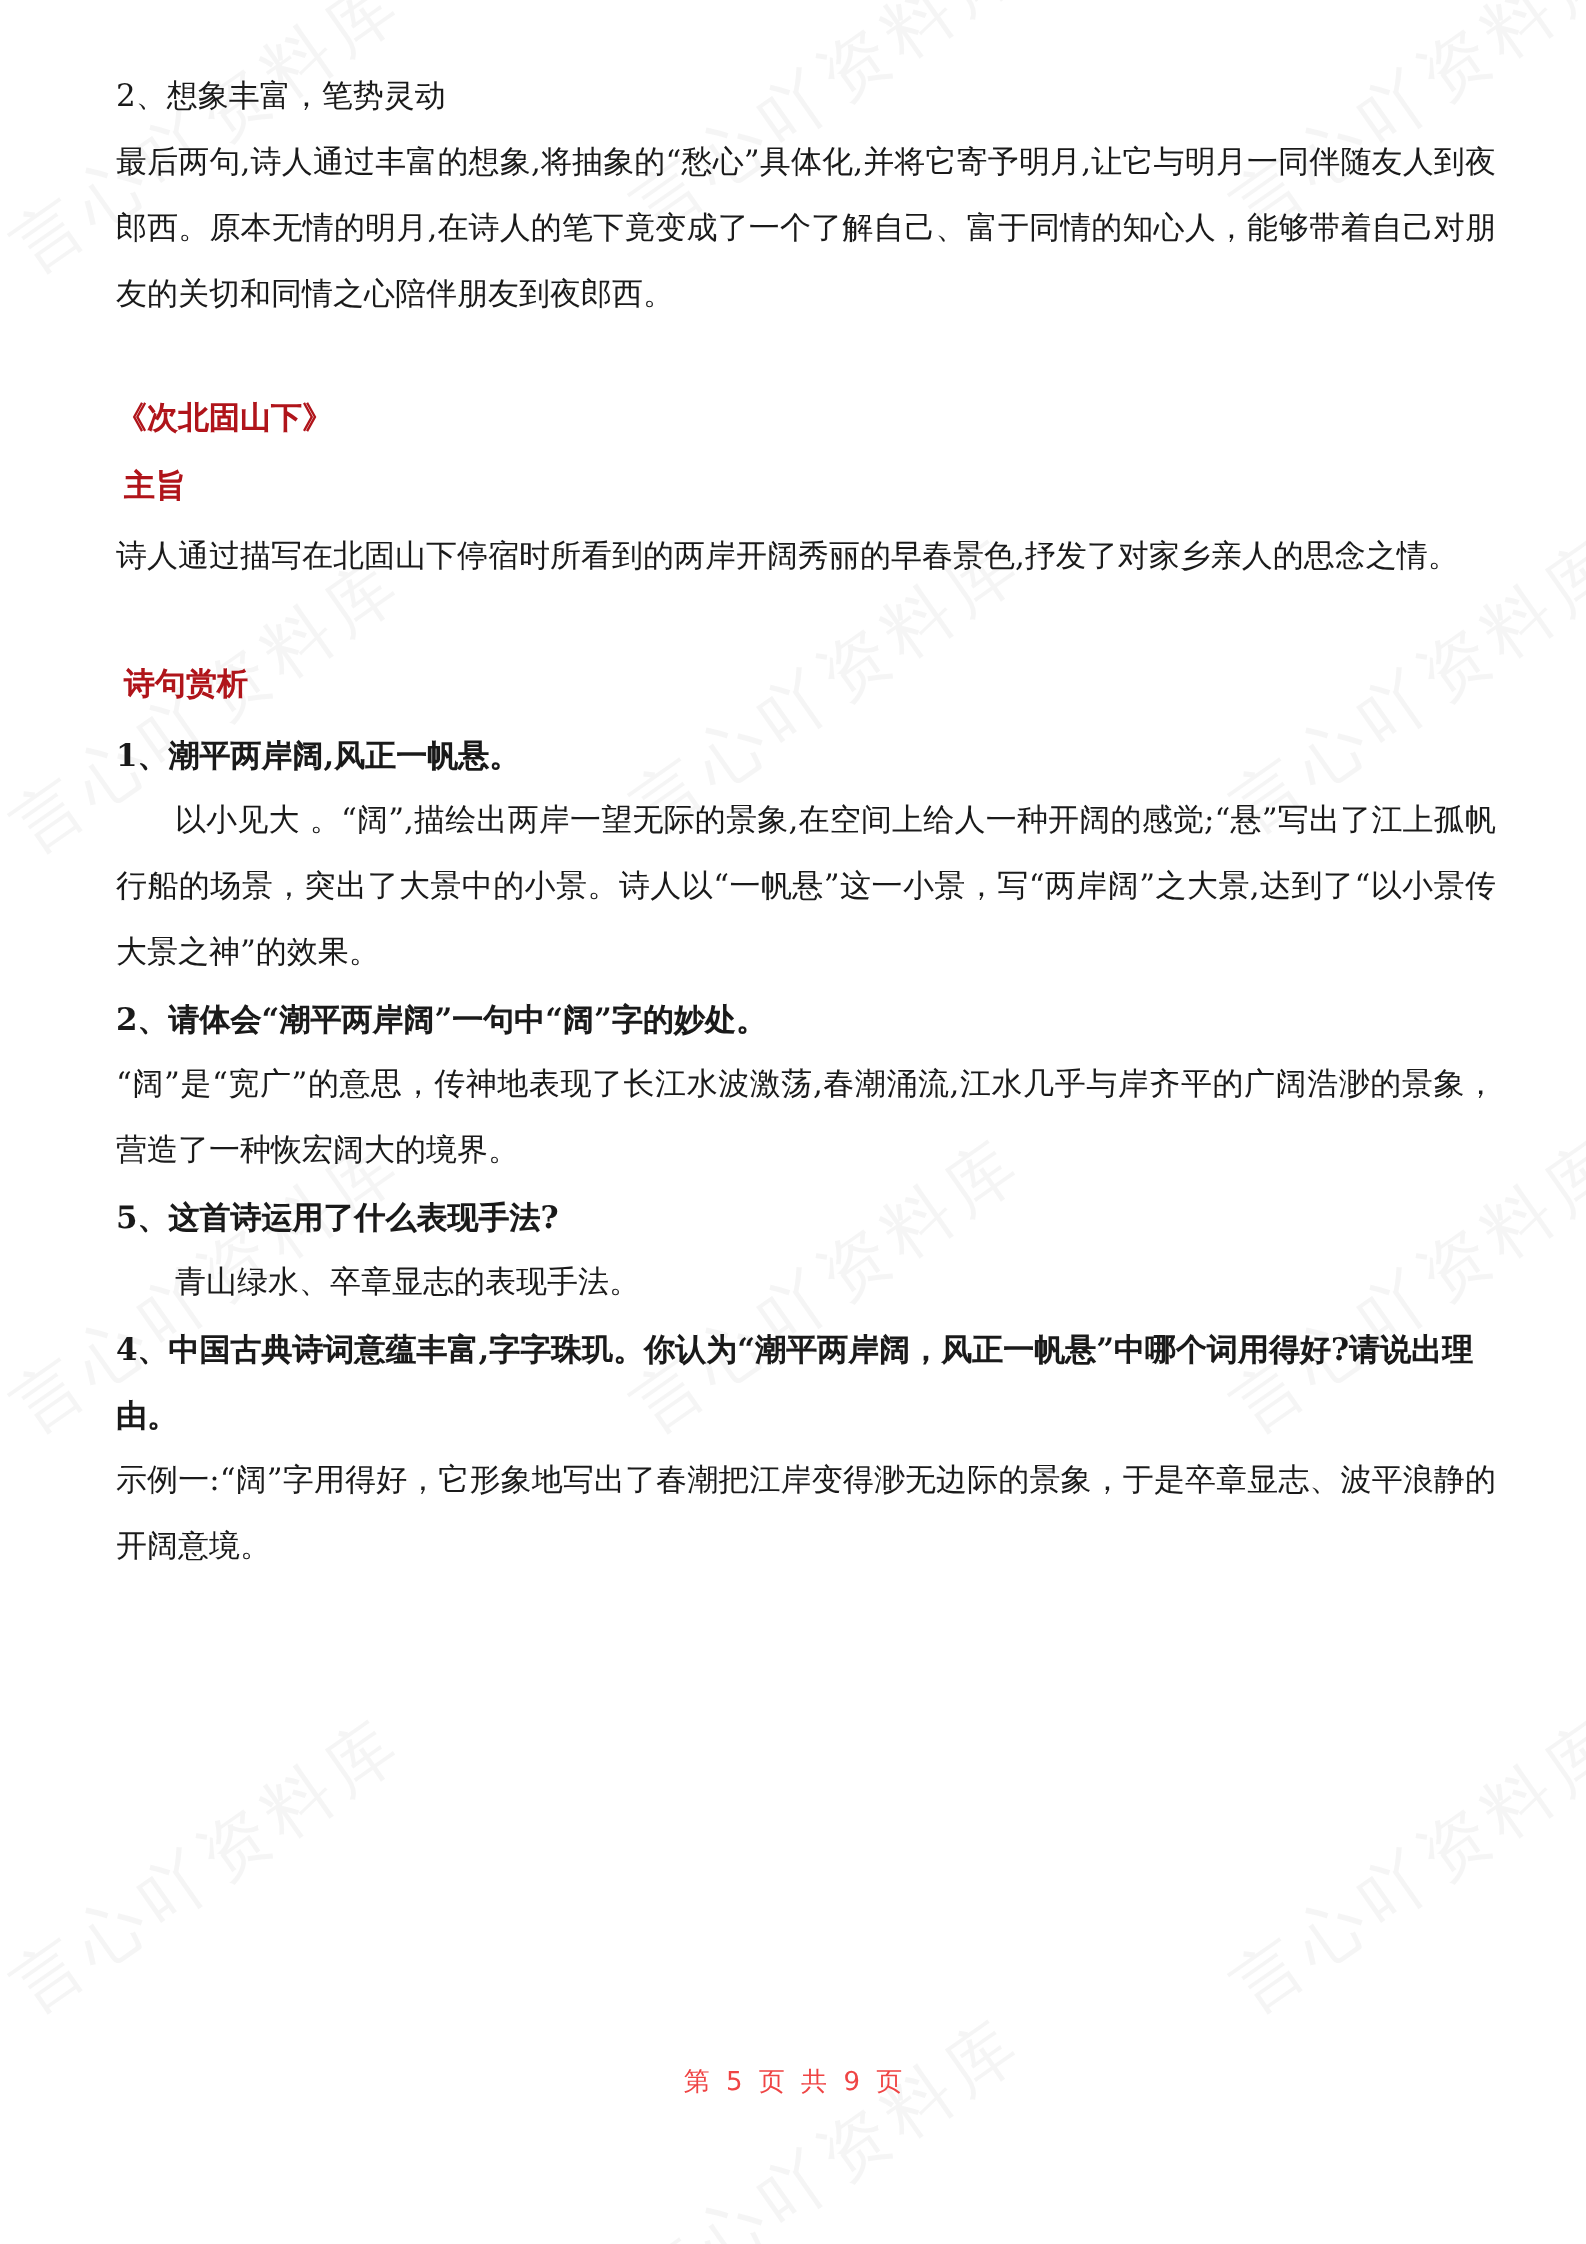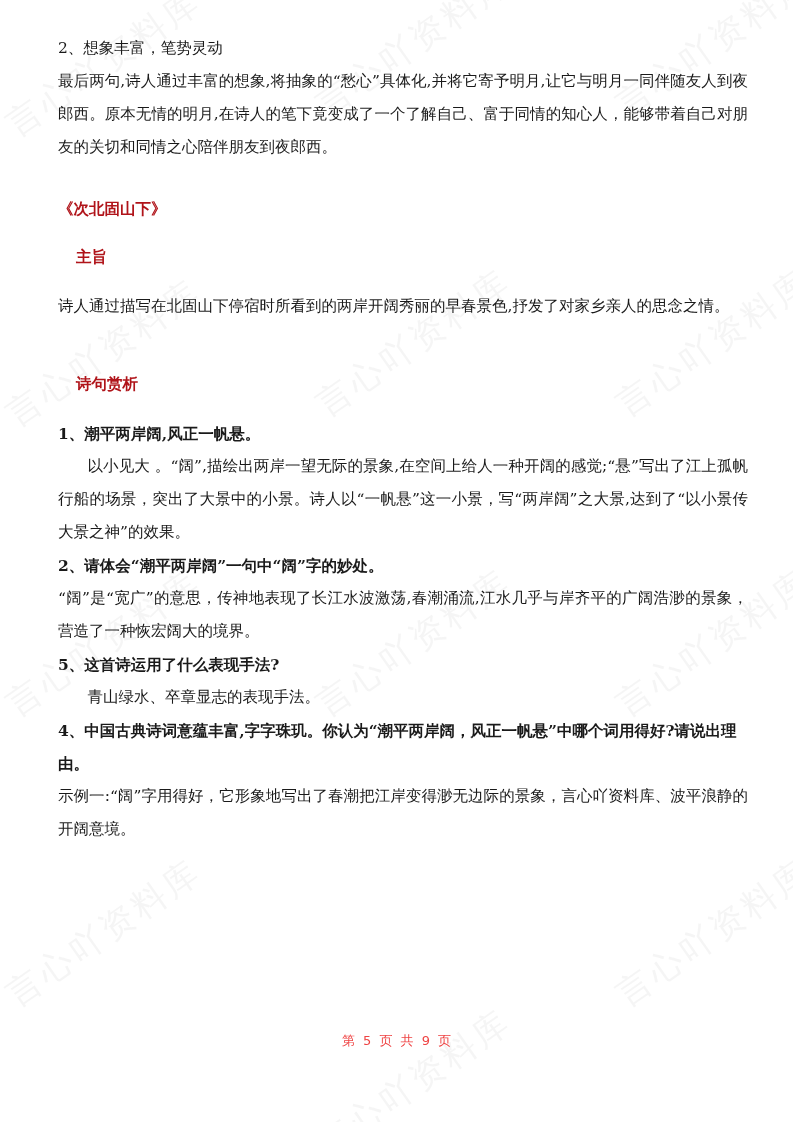--- a/index.html
+++ b/index.html
@@ -6,21 +6,21 @@
   body { width:793px; height:1122px; position:relative; overflow:hidden;
          font-family:"DejaVu Serif", "Liberation Serif", serif; color:#1a1a1a; }
   .watermark-layer { position:absolute; inset:0; pointer-events:none; overflow:hidden; }
   .wm { position:absolute; font-family:"DejaVu Sans", sans-serif; font-size:34px; color:rgba(200,200,200,0.18);
         transform:rotate(-35deg); white-space:nowrap; letter-spacing:4px; }
   .page { position:absolute; left:58px; top:0; width:690px; }
   .p { font-size:15.5px; line-height:33px; margin:0; text-align:justify; }
   .indent { text-indent:1.9em; }
   .h { font-size:15.5px; line-height:33px; margin:0; font-weight:bold; }
   .red-title { color:#b0141a; font-weight:bold; text-align:left; font-size:15.5px; line-height:30px; }
-  .red-head { color:#b0141a; font-weight:bold; font-size:15.5px; line-height:30px; margin:18px; }
+  .red-head { color:#b0141a; font-weight:bold; font-size:15.5px; line-height:30px; margin:4px; }
   .footer { position:absolute; top:1032px; left:0; width:793px; text-align:center;
             font-family:"DejaVu Sans", sans-serif; font-size:13px; color:#ef4444; word-spacing:4px; }
 </style>
 </head>
 <body>
 
 <div class="watermark-layer">
   <div class="wm" style="left:-10px;top:40px">言心吖资料库</div>
   <div class="wm" style="left:300px;top:20px">言心吖资料库</div>
   <div class="wm" style="left:600px;top:20px">言心吖资料库</div>
@@ -51,16 +51,16 @@
   <p class="h">1、潮平两岸阔,风正一帆悬。</p>
   <p class="p indent">以小见大 。“阔”,描绘出两岸一望无际的景象,在空间上给人一种开阔的感觉;“悬”写出了江上孤帆行船的场景，突出了大景中的小景。诗人以“一帆悬”这一小景，写“两岸阔”之大景,达到了“以小景传大景之神”的效果。</p>
 
   <p class="h">2、请体会“潮平两岸阔”一句中“阔”字的妙处。</p>
   <p class="p">“阔”是“宽广”的意思，传神地表现了长江水波激荡,春潮涌流,江水几乎与岸齐平的广阔浩渺的景象，营造了一种恢宏阔大的境界。</p>
 
   <p class="h">5、这首诗运用了什么表现手法?</p>
   <p class="p indent">青山绿水、卒章显志的表现手法。</p>
 
   <p class="h">4、中国古典诗词意蕴丰富,字字珠玑。你认为“潮平两岸阔，风正一帆悬”中哪个词用得好?请说出理由。</p>
-  <p class="p">示例一:“阔”字用得好，它形象地写出了春潮把江岸变得渺无边际的景象，言心吖资料库、波平浪静的开阔意境。</p>
+  <p class="p">示例一:“阔”字用得好，它形象地写出了春潮把江岸变得渺无边际的景象，于是卒章显志、波平浪静的开阔意境。</p>
 </div>
 
 <div class="footer">第 5 页 共 9 页</div>
 
 </body></html>

